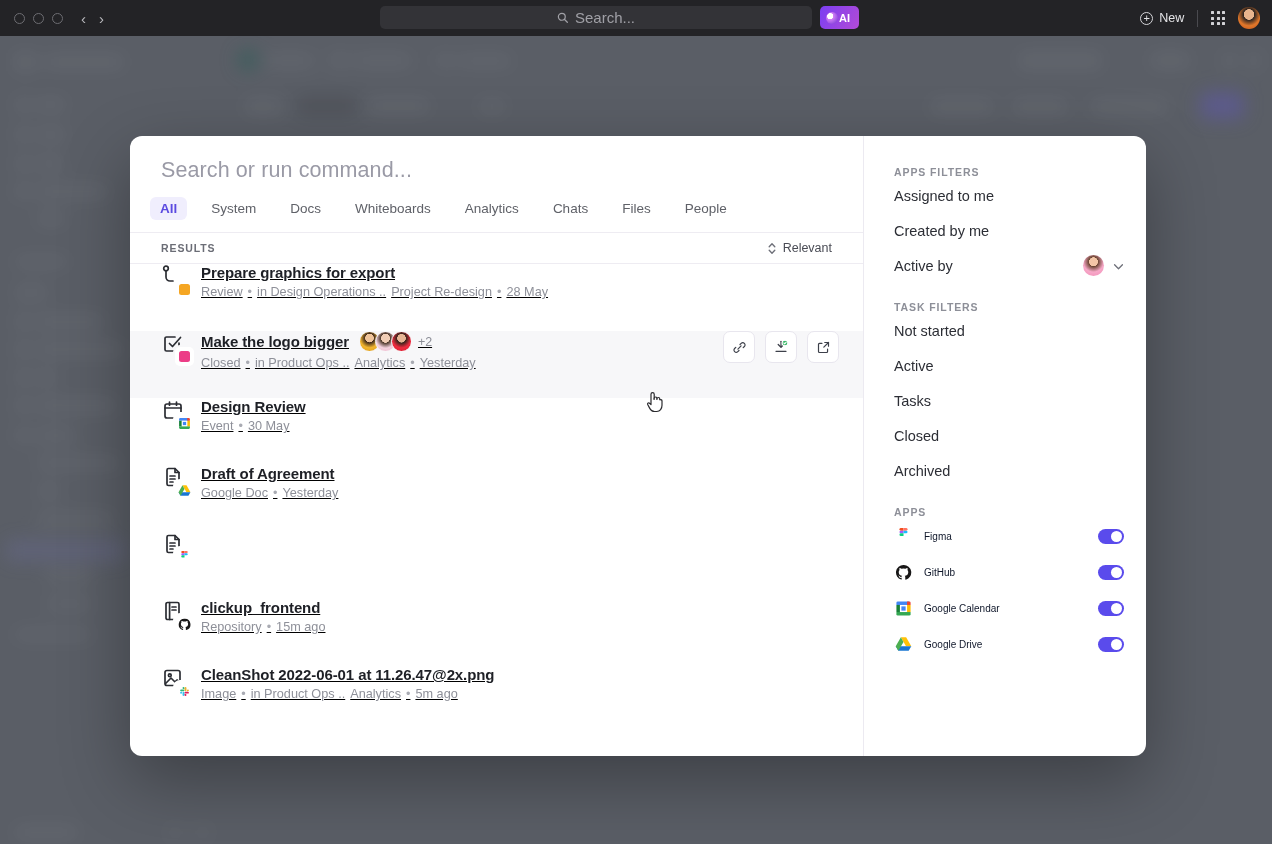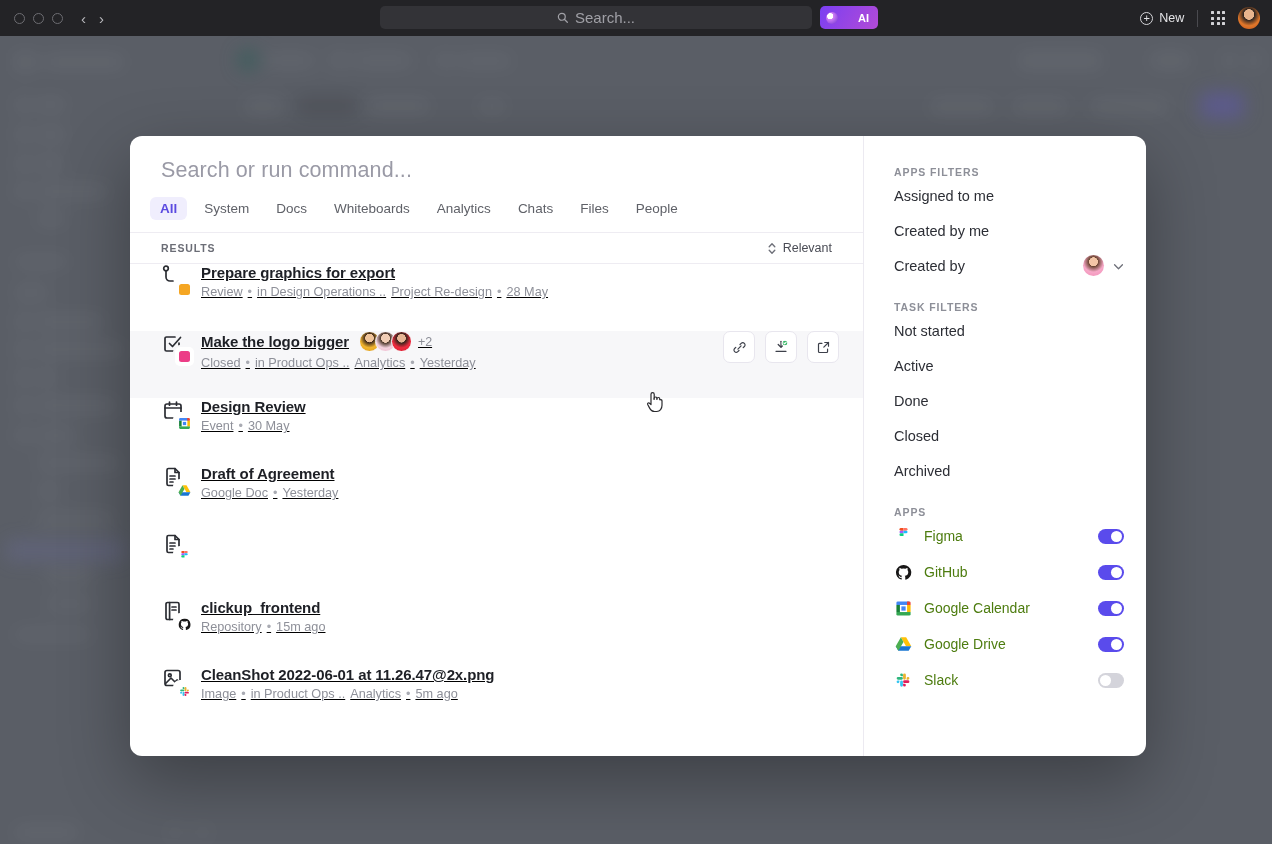--- a/index.html
+++ b/index.html
@@ -36,21 +36,21 @@
     width: 432px; height: 23px; border-radius: 5px;
     background: #333337;
     display: flex; align-items: center; justify-content: center;
     gap: 7px;
   }
   #global-search .ph { color: #a0a0a6; font-size: 15px; }
   #ai-pill {
     position: absolute; left: 820px; top: 6px;
     height: 23px; padding: 0 9px 0 6px; border-radius: 5px;
     background: linear-gradient(120deg,#7b3ff2,#b24bd6);
-    display: flex; align-items: center; gap: 20px;
+    display: flex; align-items: center; gap: 1px;
     color: #fff; font-size: 11px; font-weight: 700;
   }
   #ai-pill .orb {
     width: 12px; height: 12px; border-radius: 50%;
     background: radial-gradient(circle at 35% 35%, #fff 0 26%, #cf7ef5 30%, #6b2fd1 100%);
   }
   #tb-right {
     position: absolute; right: 12px; top: 0; height: 36px;
     display: flex; align-items: center; gap: 13px;
   }
@@ -82,21 +82,21 @@
     background: #ffffff; border-radius: 12px;
     box-shadow: 0 24px 70px rgba(0,0,0,.33);
     display: flex; overflow: hidden; z-index: 10;
   }
   #modal-left { width: 733px; display: flex; flex-direction: column; }
   #modal-right { width: 283px; border-left: 1px solid #eceaf1; }
 
   #search-input-row { padding: 22px 31px 0 31px; }
   #search-input-row .sval { font-size: 21.5px; color: #9a9aa6; letter-spacing: .1px; }
 
-  #tabs { display: flex; gap: 7px; padding: 14px 20px 0 20px; }
+  #tabs { display: flex; gap: 14px; padding: 14px 20px 0 20px; }
   .tab {
     padding: 4px 10px; border-radius: 6px;
     font-size: 13.5px; color: #5f6168; white-space: nowrap;
   }
   .tab.active { background: #f0eefd; color: #5b4ae0; font-weight: 600; }
 
   #results-head {
     margin-top: 12px; border-top: 1px solid #eeecf2; border-bottom: 1px solid #eeecf2;
     height: 32px; display: flex; align-items: center; justify-content: space-between;
     padding: 0 31px;
@@ -165,21 +165,21 @@
   .cb-avatar {
     width: 21px; height: 21px; border-radius: 50%;
     background: radial-gradient(circle at 50% 32%, #f3c5a6 0 24%, #6a4430 26%, #f7a8c8 58%, #f08bb6 100%);
   }
   .chev { color: #6e7079; font-size: 11px; }
 
   .app-item {
     height: 36px; display: flex; align-items: center;
     padding: 0 22px 0 30px; gap: 12px;
   }
-  .app-item .nm { font-size: 14px; color: #4d7c0f; flex: 1; }
+  .app-item .nm { font-size: 10px; color: #0f172a; flex: 1; }
   .toggle {
     width: 26px; height: 15px; border-radius: 8px; position: relative; flex: none;
     background: #d4d4db;
   }
   .toggle.on { background: #5a4bec; }
   .toggle i {
     position: absolute; top: 2px; width: 11px; height: 11px;
     border-radius: 50%; background: #fff; display: block; left: 2px;
   }
   .toggle.on i { left: 13px; }
@@ -513,21 +513,21 @@
   <div id="modal-right">
     <div class="sec1">
       <div class="panel-head">APPS FILTERS</div>
       <div class="panel-item">
         <span>Assigned to me</span>
       </div>
       <div class="panel-item">
         <span>Created by me</span>
       </div>
       <div class="panel-item">
-        <span>Created by</span>
+        <span>Active by</span>
         <span class="cb-right">
           <span class="cb-avatar"></span>
           <span class="chev">
             <svg width="11" height="7" viewBox="0 0 12 8" fill="none" stroke="#6e7079" stroke-width="1.5" stroke-linecap="round" stroke-linejoin="round">
                 <polyline points="1.5,2 6,6.5 10.5,2"></polyline>
               </svg>
           </span>
         </span>
       </div>
     </div>
@@ -536,21 +536,21 @@
 
     <div>
       <div class="panel-head">TASK FILTERS</div>
       <div class="panel-item">
           <span>Not started</span>
         </div>
       <div class="panel-item">
           <span>Active</span>
         </div>
       <div class="panel-item">
-          <span>Done</span>
+          <span>Tasks</span>
         </div>
       <div class="panel-item">
           <span>Closed</span>
         </div>
       <div class="panel-item">
           <span>Archived</span>
         </div>
     </div>
 
     <div class="panel-gap"></div>
@@ -612,34 +612,20 @@
             <path d="M1 14.2 4.7 20.7h14.6L23 14.2z" fill="#1976d2"></path>
             <path d="M8.3 1.5 1 14.2l3.7 6.5 7.3-12.7z" fill="#4caf50"></path>
           </svg>
         </span>
         <span class="nm">Google Drive</span>
         <span class="toggle on">
             <i></i>
           </span>
       </div>
 
-      <div class="app-item">
-        <span class="app-ico">
-          <svg width="16" height="16" viewBox="0 0 24 24">
-            <path fill="#36c5f0" d="M6.6 14.7a2.1 2.1 0 1 1-2.1-2.1h2.1zM7.7 14.7a2.1 2.1 0 0 1 4.2 0v5.2a2.1 2.1 0 0 1-4.2 0z"></path>
-            <path fill="#2eb67d" d="M9.8 6.3a2.1 2.1 0 1 1 2.1-2.1v2.1zM9.8 7.4a2.1 2.1 0 0 1 0 4.2H4.6a2.1 2.1 0 0 1 0-4.2z"></path>
-            <path fill="#ecb22e" d="M17.4 9.5a2.1 2.1 0 1 1 2.1 2.1h-2.1zM16.3 9.5a2.1 2.1 0 0 1-4.2 0V4.3a2.1 2.1 0 1 1 4.2 0z"></path>
-            <path fill="#e01e5a" d="M14.2 17.7a2.1 2.1 0 1 1-2.1 2.1v-2.1zM14.2 16.6a2.1 2.1 0 0 1 0-4.2h5.3a2.1 2.1 0 0 1 0 4.2z"></path>
-          </svg>
-        </span>
-        <span class="nm">Slack</span>
-        <span class="toggle">
-            <i></i>
-          </span>
-      </div>
     </div>
   </div>
 </div>
 
 <div id="cursor">
   <svg width="20" height="24" viewBox="0 0 20 24" fill="none" stroke="#2a2a2e" stroke-width="1.2" stroke-linejoin="round">
     <path d="M6 10V4.2a1.6 1.6 0 0 1 3.2 0V10" fill="#ffffff"></path>
     <path d="M9.2 9.6V8.4a1.4 1.4 0 0 1 2.8 0v1.4" fill="#ffffff"></path>
     <path d="M12 9.8V8.9a1.4 1.4 0 0 1 2.8 0v1.2" fill="#ffffff"></path>
     <path d="M14.8 10.2c0-.9 2.2-.9 2.2.6v4.4c0 3.3-2 6.3-5.2 6.3H9.6c-2.6 0-4-1.5-5.1-3.6l-1.8-3.4c-.5-1 .5-2 1.5-1.5L6 14.6V10" fill="#ffffff"></path>

